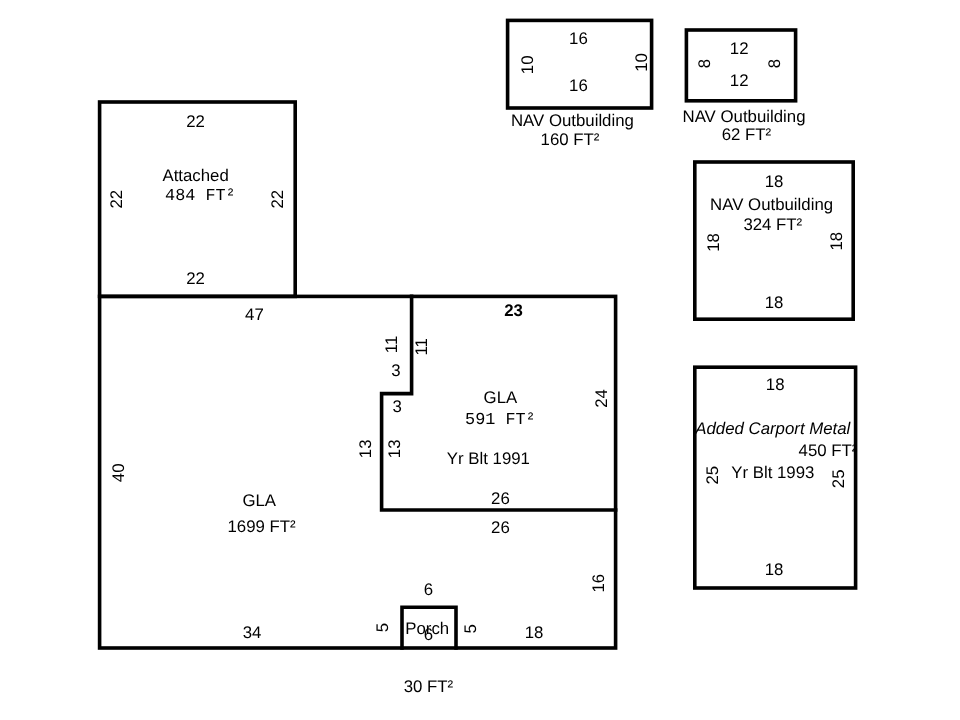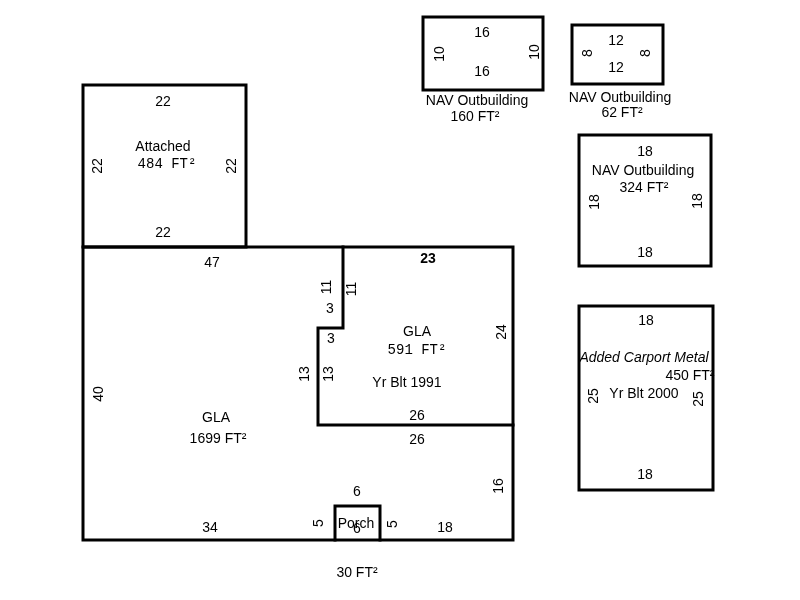--- a/index.html
+++ b/index.html
@@ -97,17 +97,17 @@
     <div class="lbl" style="left: 622px; top: 112px;">62 FT²</div>
     <div class="lbl" style="left: 645px; top: 151px;">18</div>
     <div class="lbl" style="left: 643px; top: 170px;">NAV Outbuilding</div>
     <div class="lbl" style="left: 644px; top: 187px;">324 FT²</div>
     <div class="lbl rot" style="left: 594px; top: 202px;">18</div>
     <div class="lbl rot" style="left: 697px; top: 201px;">18</div>
     <div class="lbl" style="left: 645px; top: 252px;">18</div>
     <div class="lbl" style="left: 646px; top: 320px;">18</div>
     <div class="lbl" style="left: 644px; top: 357px; font-style: italic;">Added Carport Metal</div>
     <div class="lbl" style="left: 646px; top: 375px; margin-left: 44px;">450 FT²</div>
-    <div class="lbl" style="left: 644px; top: 393px;">Yr Blt 2000</div>
+    <div class="lbl" style="left: 644px; top: 393px;">Yr Blt 1993</div>
     <div class="lbl rot" style="left: 593px; top: 396px;">25</div>
     <div class="lbl rot" style="left: 698px; top: 399px;">25</div>
     <div class="lbl" style="left: 645px; top: 474px;">18</div>
   </div>
 
 </body></html>

